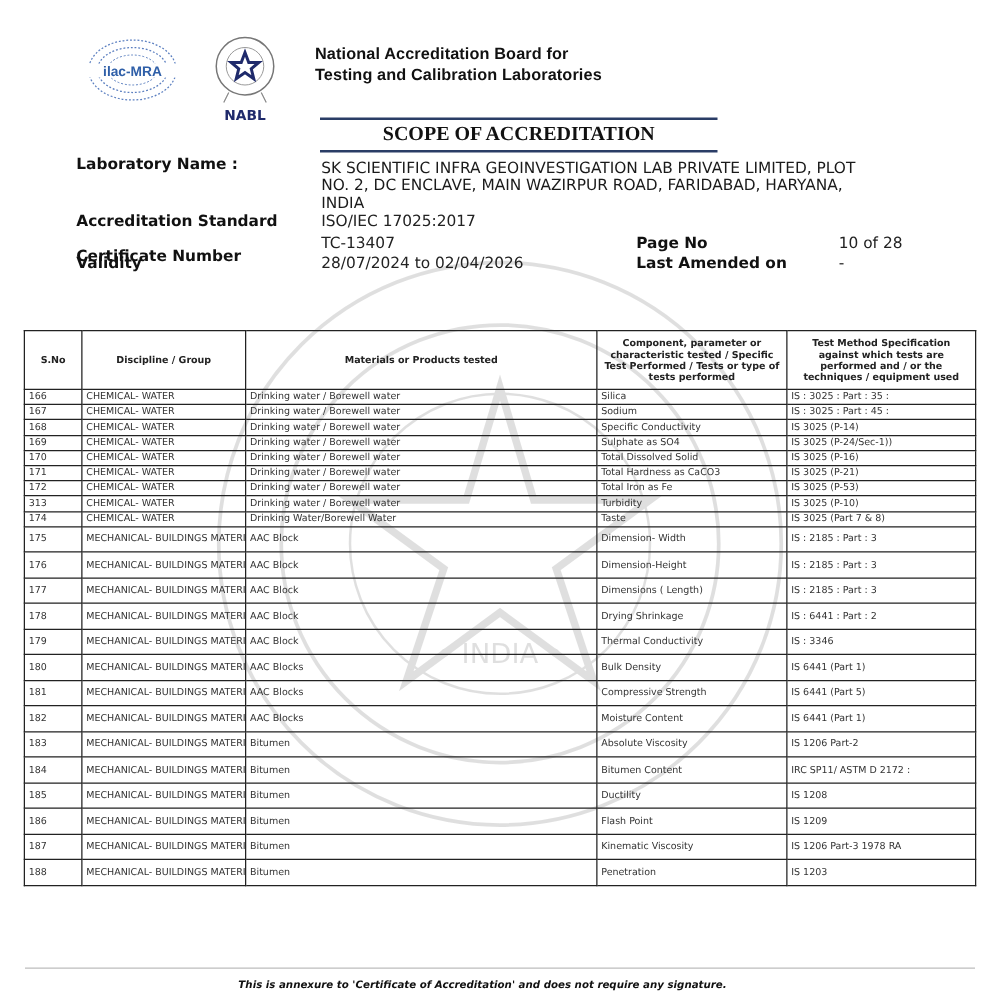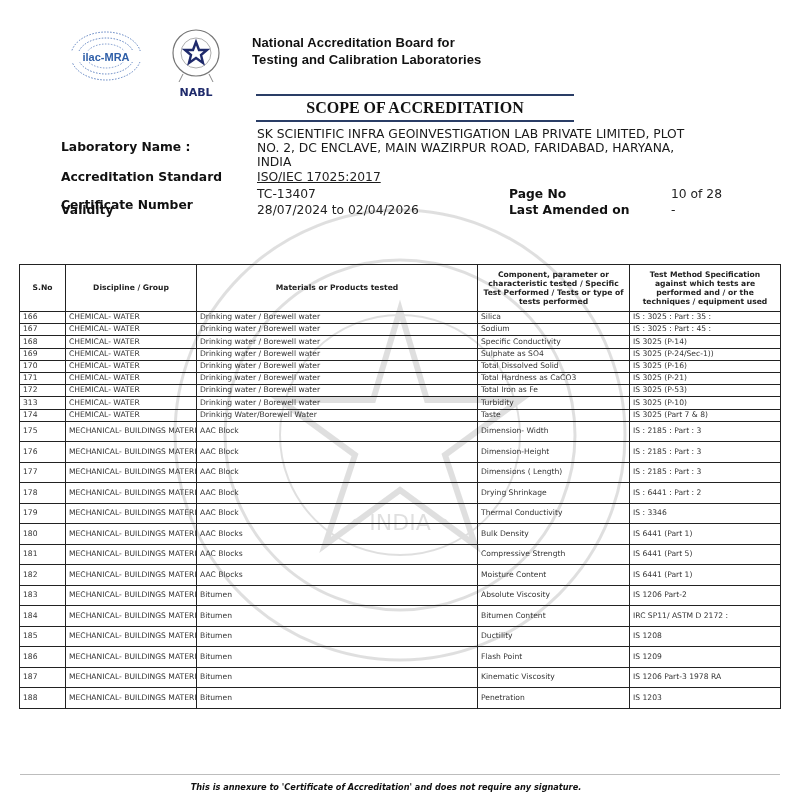--- a/index.html
+++ b/index.html
@@ -49,29 +49,29 @@
   <text x="33" y="68" text-anchor="middle" font-family="DejaVu Sans, sans-serif" font-weight="bold" font-size="11" fill="#1f2a6b">NABL</text>
 </svg>
 
 <div class="org-name">
   <div>National Accreditation Board for</div>
   <div>Testing and Calibration Laboratories</div>
 </div>
 
 <div class="scope-title">SCOPE OF ACCREDITATION</div>
 
-<div class="info lbl" style="left:61px; top:140px;"><span class="lbl">Laboratory Name :</span></div>
+<div class="info lbl" style="left:61px; top:124px;"><span class="lbl">Laboratory Name :</span></div>
 <div class="info val" style="left:257px; top:127px;">
   <div>SK SCIENTIFIC INFRA GEOINVESTIGATION LAB PRIVATE LIMITED, PLOT</div>
   <div>NO. 2, DC ENCLAVE, MAIN WAZIRPUR ROAD, FARIDABAD, HARYANA,</div>
   <div>INDIA</div>
 </div>
 
 <div class="info" style="left:61px; top:170px;"><span class="lbl">Accreditation Standard</span></div>
-<div class="info" style="left:257px; top:170px;text-decoration:underline;"><span class="val">ISO/IEC 17025:2017</span></div>
+<div class="info" style="left:257px; top:170px;"><span class="val">ISO/IEC 17025:2017</span></div>
 
 <div class="info" style="left:61px; top:198px;text-align:right;"><span class="lbl">Certificate Number</span></div>
 <div class="info" style="left:257px; top:187px;"><span class="val">TC-13407</span></div>
 <div class="info" style="left:509px; top:187px;"><span class="lbl">Page No</span></div>
 <div class="info" style="left:671px; top:187px;"><span class="val">10 of 28</span></div>
 
 <div class="info" style="left:61px; top:203px;"><span class="lbl">Validity</span></div>
 <div class="info" style="left:257px; top:203px;"><span class="val">28/07/2024 to 02/04/2026</span></div>
 <div class="info" style="left:509px; top:203px;"><span class="lbl">Last Amended on</span></div>
 <div class="info" style="left:671px; top:203px;"><span class="val">-</span></div>

